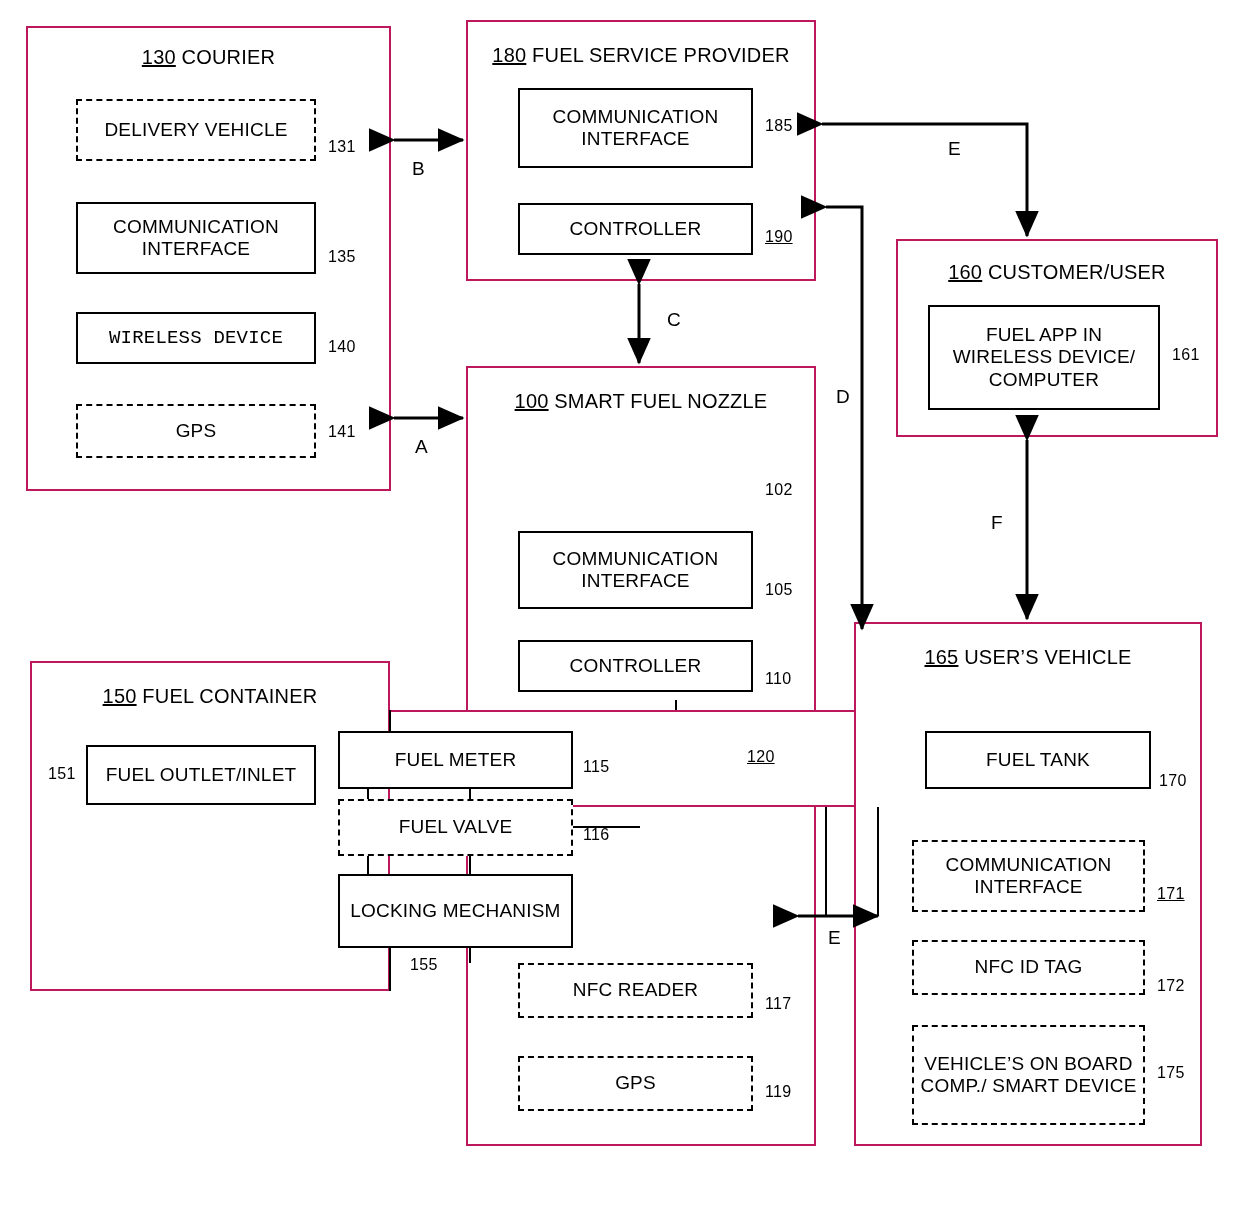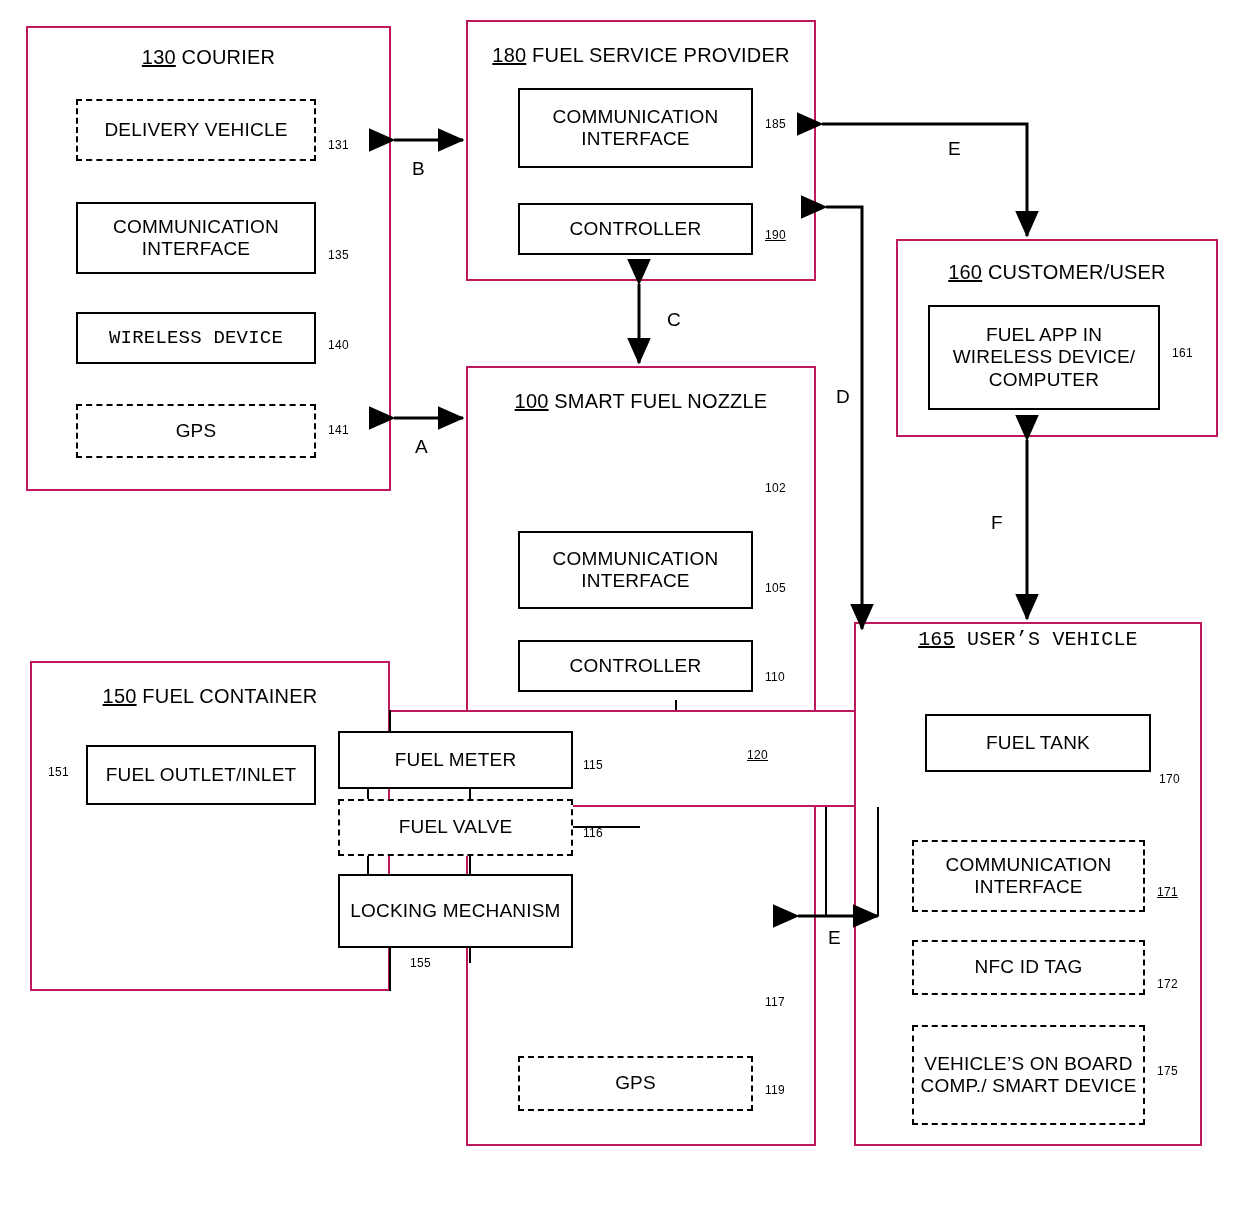--- a/index.html
+++ b/index.html
@@ -9,21 +9,21 @@
 
   
   .grp{position:absolute;border:2px solid #be185d;background:#fff;box-sizing:border-box;}
   .box{position:absolute;border:2px solid #000;background:#fff;box-sizing:border-box;
        display:flex;align-items:center;justify-content:center;text-align:center;
        font-size:19px;line-height:1.18;letter-spacing:.2px;padding:2px 6px;}
   .box.dashed{border-style:dashed;}
   .grp-title{position:absolute;width:100%;text-align:center;font-size:20px;
              letter-spacing:.2px;white-space:nowrap;}
   .grp-title .ref{text-decoration:underline;}
-  .num{position:absolute;font-size:12px;letter-spacing:.3px;text-align:right;}
+  .num{position:absolute;font-size:16px;letter-spacing:.3px;text-align:right;}
   .num.u{text-decoration:underline;}
   .lbl{position:absolute;font-size:19px;}
 
   svg.overlay{position:absolute;left:0;top:0;width:1240px;height:1220px;pointer-events:none;}
 </style>
 </head>
 <body>
 
 <div id="stage">
 
@@ -115,33 +115,36 @@
   <div class="box dashed" style="left:338px;top:799px;width:235px;height:57px;">
     <span>FUEL VALVE</span>
   </div>
   <div class="num" style="left:583px;top:826px;">116</div>
 
   <div class="box" style="left:338px;top:874px;width:235px;height:74px;">
     <span>LOCKING MECHANISM</span>
   </div>
   <div class="num" style="left:410px;top:956px;">155</div>
 
+  <div class="box dashed" style="left:518px;top:963px;width:235px;height:55px;">
+    <span>NFC READER</span>
+  </div>
   <div class="num" style="left:765px;top:995px;">117</div>
 
   <div class="box dashed" style="left:518px;top:1056px;width:235px;height:55px;">
     <span>GPS</span>
   </div>
   <div class="num" style="left:765px;top:1083px;">119</div>
 
   <div class="grp" style="left:854px;top:622px;width:348px;height:524px;">
-    <div class="grp-title" style="top:4px;font-family:Liberation Mono, monospace;">
+    <div class="grp-title" style="top:22px;">
       <span class="ref">165</span><span> USER’S VEHICLE</span>
     </div>
   </div>
-  <div class="box" style="left:925px;top:714px;width:226px;height:58px;">
+  <div class="box" style="left:925px;top:731px;width:226px;height:58px;">
     <span>FUEL TANK</span>
   </div>
   <div class="num" style="left:1159px;top:772px;">170</div>
 
   <div class="box dashed" style="left:912px;top:840px;width:233px;height:72px;">
     <span>COMMUNICATION INTERFACE</span>
   </div>
   <div class="num u" style="left:1157px;top:885px;">171</div>
 
   <div class="box dashed" style="left:912px;top:940px;width:233px;height:55px;">

